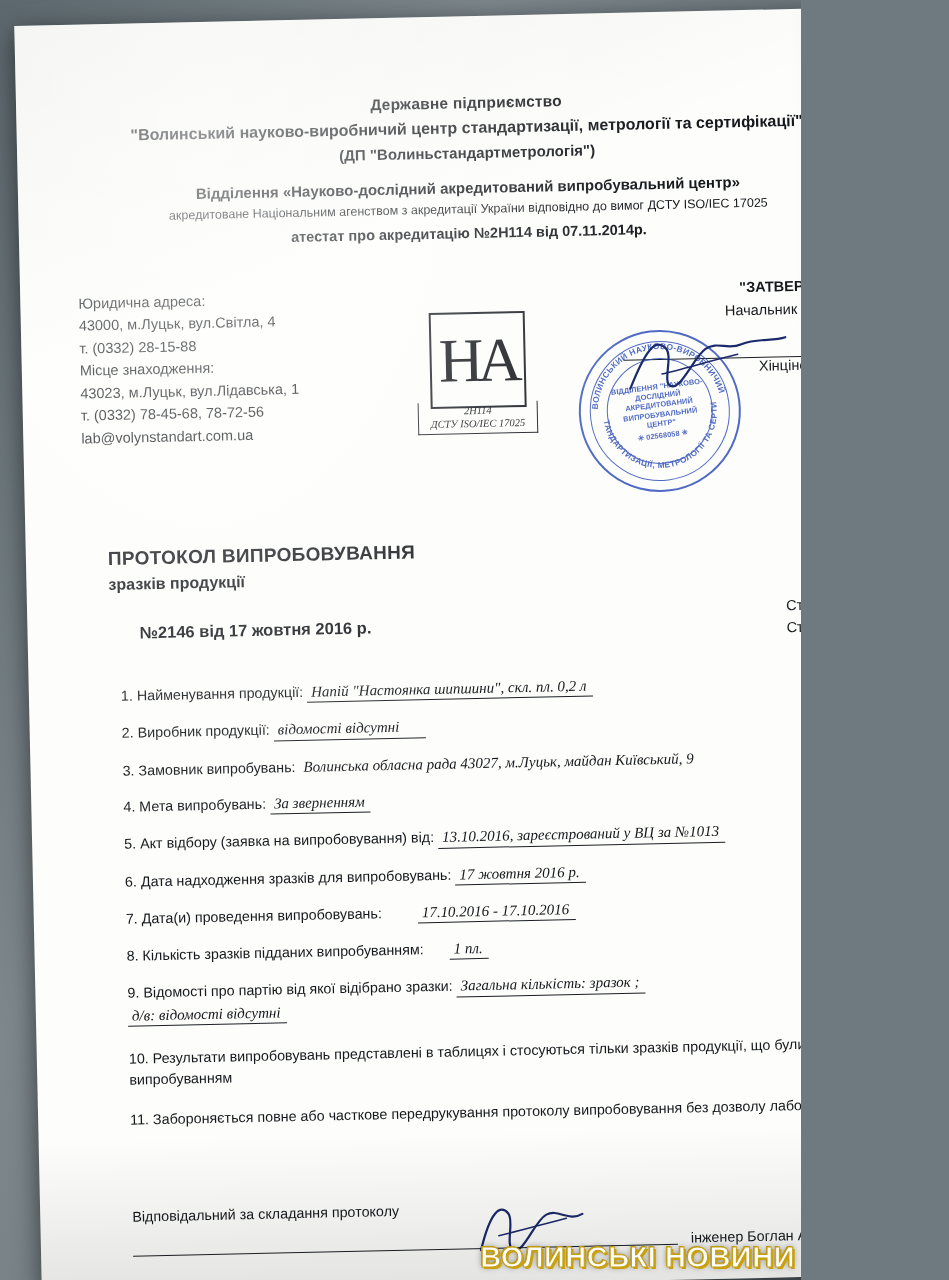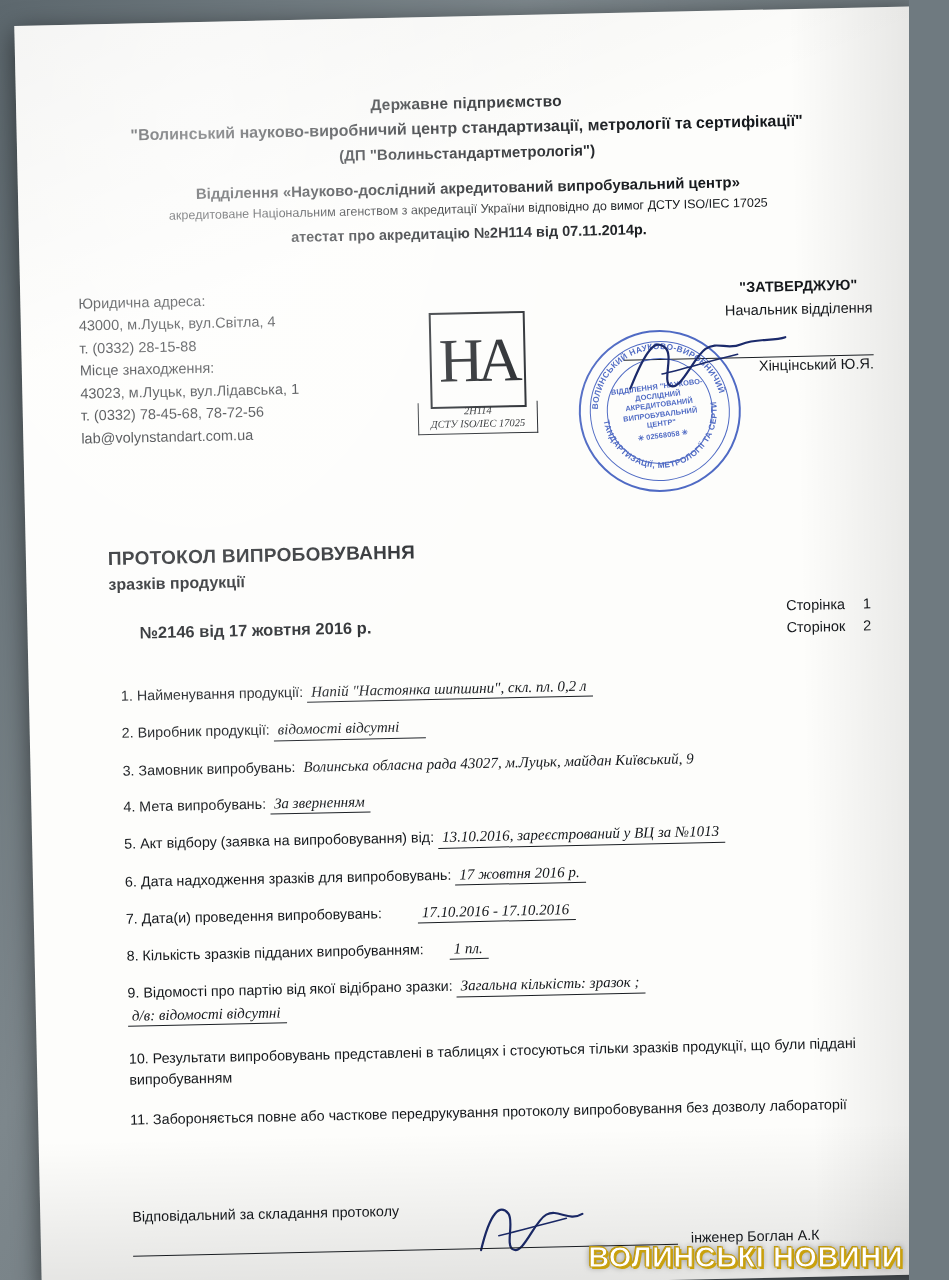--- a/index.html
+++ b/index.html
@@ -8,21 +8,21 @@
     background: #6f7a80;
   }
   body {
     width: 949px;
     height: 1280px;
     overflow: hidden;
     font-family: "Liberation Sans", sans-serif;
   }
   #page {
     position: relative;
-    width: 909px;
+    width: 801px;
     height: 1280px;
     background: linear-gradient(115deg, #5d686e 0%, #7d878c 35%, #6a7479 70%, #596267 100%);
     overflow: hidden;
   }
   
   #sheet {
     position: absolute;
     left: 28px;
     top: 16px;
     width: 900px;

